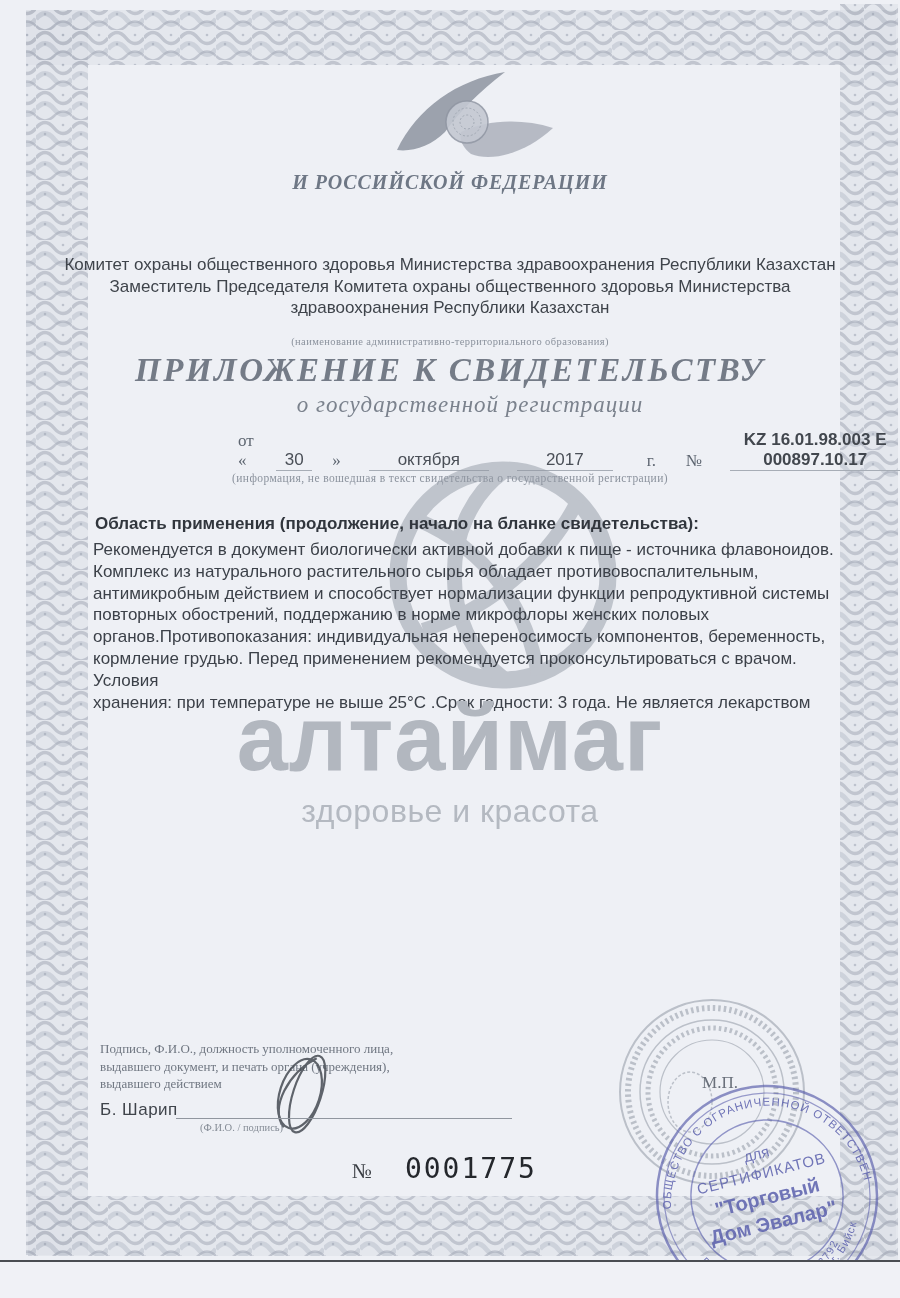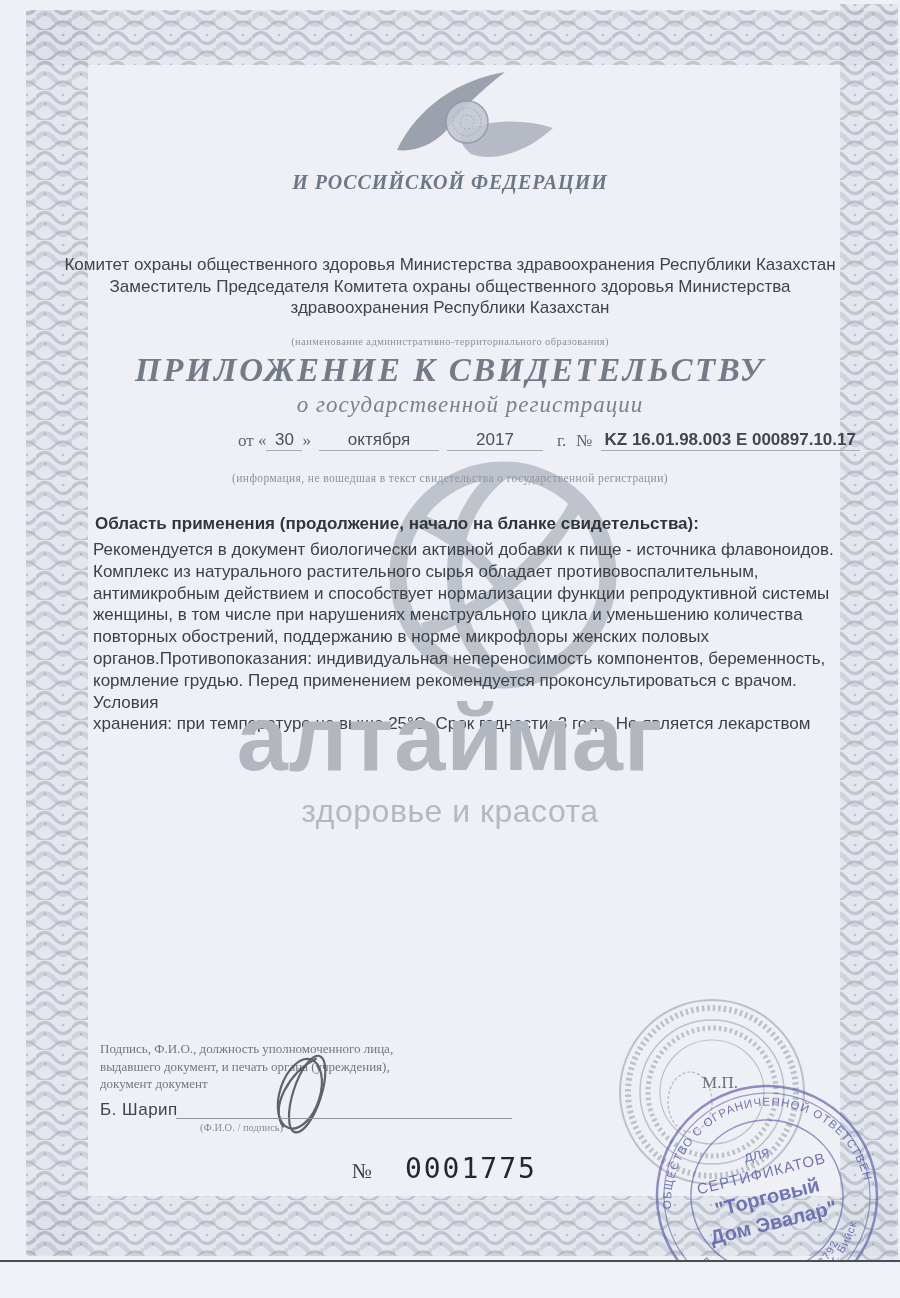--- a/index.html
+++ b/index.html
@@ -12,21 +12,21 @@
   
   .org-line{font-family:"Liberation Serif",serif;font-style:italic;font-weight:bold;
             font-size:20px;line-height:24px;color:#6e7785;letter-spacing:1px;}
   .committee-line{font-size:17px;line-height:21.5px;color:#3f444b;}
   .tiny-caption{font-family:"Liberation Serif",serif;font-size:10.5px;color:#8b929d;letter-spacing:.4px;}
   .title-main{font-family:"Liberation Serif",serif;font-style:italic;font-size:33px;
               color:#747b87;letter-spacing:2.5px;font-weight:600;}
   .title-sub{font-family:"Liberation Serif",serif;font-style:italic;font-size:23px;
              color:#7b московка828d;color:#7b828d;letter-spacing:1px;}
   
-  .date-row{display:flex;align-items:flex-end;font-size:17px;color:#4a4f57;}
+  .date-row{display:flex;align-items:flex-end;font-size:17px;color:#4a4f57;gap:20px;}
   .date-row .lbl{font-family:"Liberation Serif",serif;color:#5d6570;}
   .u{border-bottom:1.5px solid #a7adb6;text-align:center;}
   
   .body-head{font-size:17px;font-weight:bold;color:#31363d;}
   .body-line{font-size:17px;line-height:21.8px;color:#3c4149;}
   
   .wm-brand{font-size:92px;font-weight:bold;color:#b2b7bf;letter-spacing:1px;}
   .wm-tag{font-size:32px;color:#b4b9c1;letter-spacing:.5px;}
   
   .sig-note-line{font-family:"Liberation Serif",serif;font-size:13px;line-height:17.5px;color:#6f7681;}
@@ -104,34 +104,33 @@
     <path d="M40,60 C110,90 150,150 160,215" stroke-width="14"></path>
     <path d="M45,170 C110,150 170,100 200,40" stroke-width="14"></path>
   </g>
 </svg>
 
 <div class="abs body-head" style="left:95px;top:514px;">Область применения (продолжение, начало на бланке свидетельства):</div>
 <div class="abs" style="left:93px;top:539px;width:750px;">
     <div class="body-line">Рекомендуется в документ биологически активной добавки к пище - источника флавоноидов.</div>
     <div class="body-line">Комплекс из натурального растительного сырья обладает противовоспалительным,</div>
     <div class="body-line">антимикробным действием и способствует нормализации функции репродуктивной системы</div>
-    <div class="body-line">женщины, в том числе при нарушениях менструального цикла и уменьшению количества</div>
     <div class="body-line">повторных обострений, поддержанию в норме микрофлоры женских половых</div>
     <div class="body-line">органов.Противопоказания: индивидуальная непереносимость компонентов, беременность,</div>
     <div class="body-line">кормление грудью. Перед применением рекомендуется проконсультироваться с врачом. Условия</div>
     <div class="body-line">хранения: при температуре не выше 25°С .Срок годности: 3 года. Не является лекарством</div>
   </div>
 
 <div class="abs ctr wm-brand" style="top:686px;">алтаймаг</div>
 <div class="abs ctr wm-tag" style="top:793px;">здоровье и красота</div>
 
 <div class="abs" style="left:100px;top:1040px;">
     <div class="sig-note-line">Подпись, Ф.И.О.,  должность уполномоченного лица,</div>
     <div class="sig-note-line">выдавшего документ, и печать органа (учреждения),</div>
-    <div class="sig-note-line">документ документ</div>
+    <div class="sig-note-line">выдавшего действием</div>
   </div>
 
 <svg class="abs" style="left:245px;top:1050px;" width="130" height="90" viewBox="0 0 130 90">
   <g fill="none" stroke="#464b53" stroke-width="2.2" opacity="0.85" transform="rotate(18 65 45)">
     <ellipse cx="62" cy="45" rx="14" ry="40"></ellipse>
     <ellipse cx="55" cy="47" rx="20" ry="36"></ellipse>
     <path d="M50,84 C30,70 38,30 60,8"></path>
   </g>
 </svg>
 

